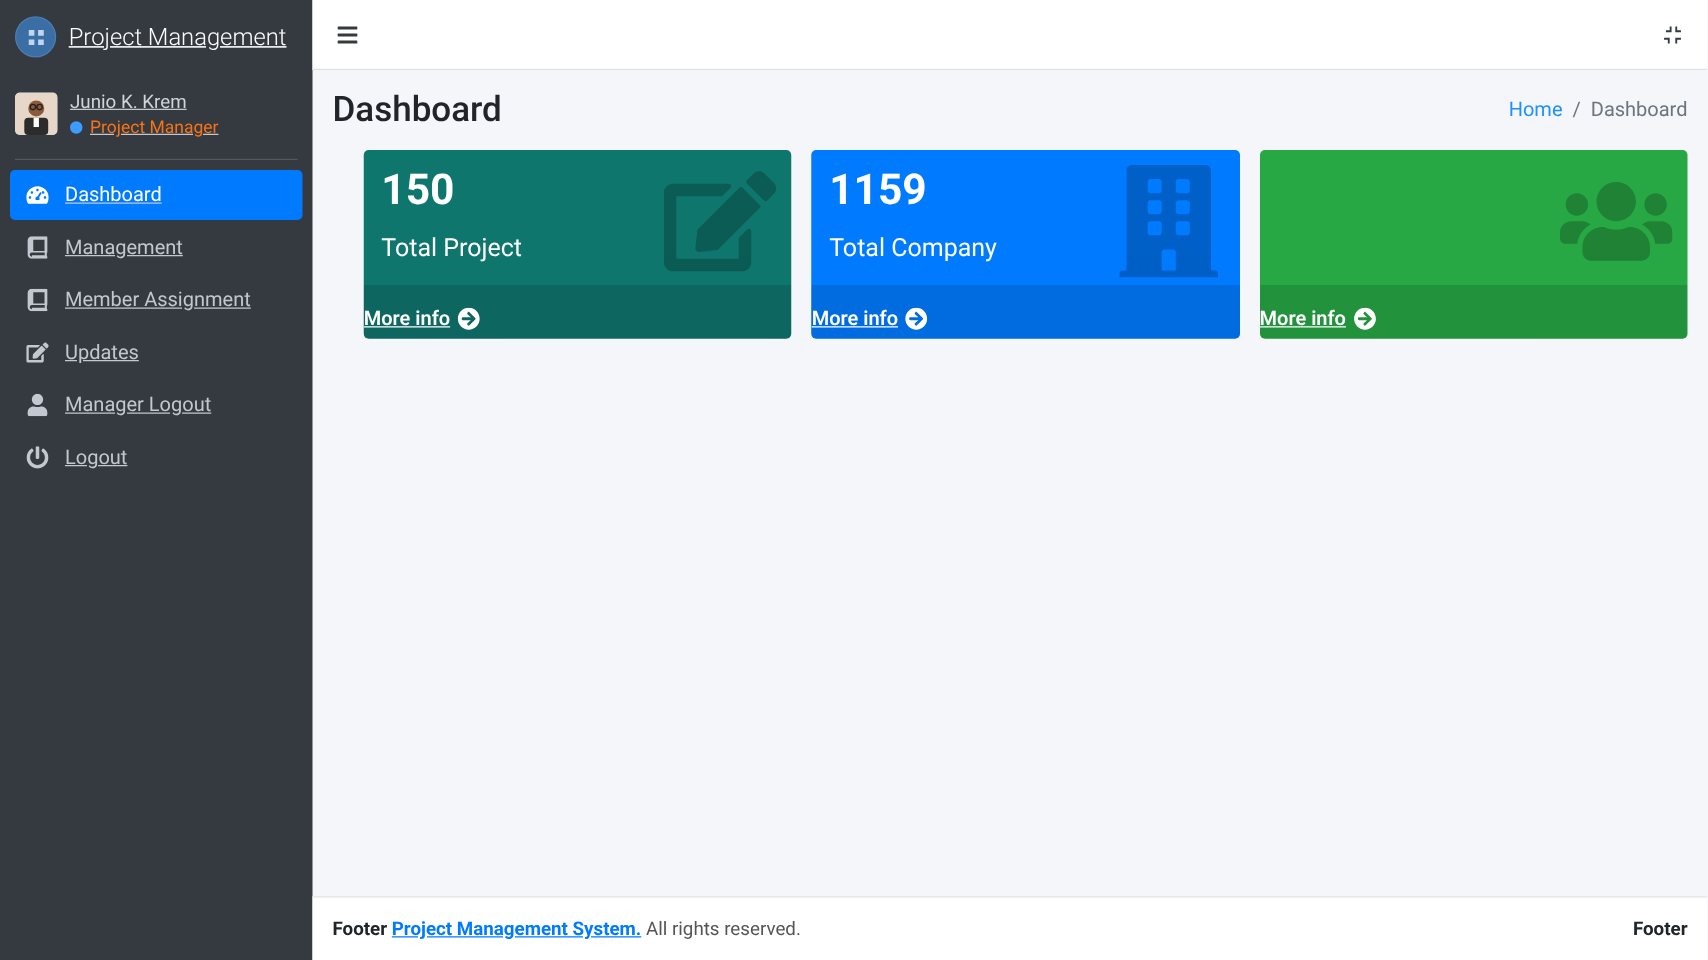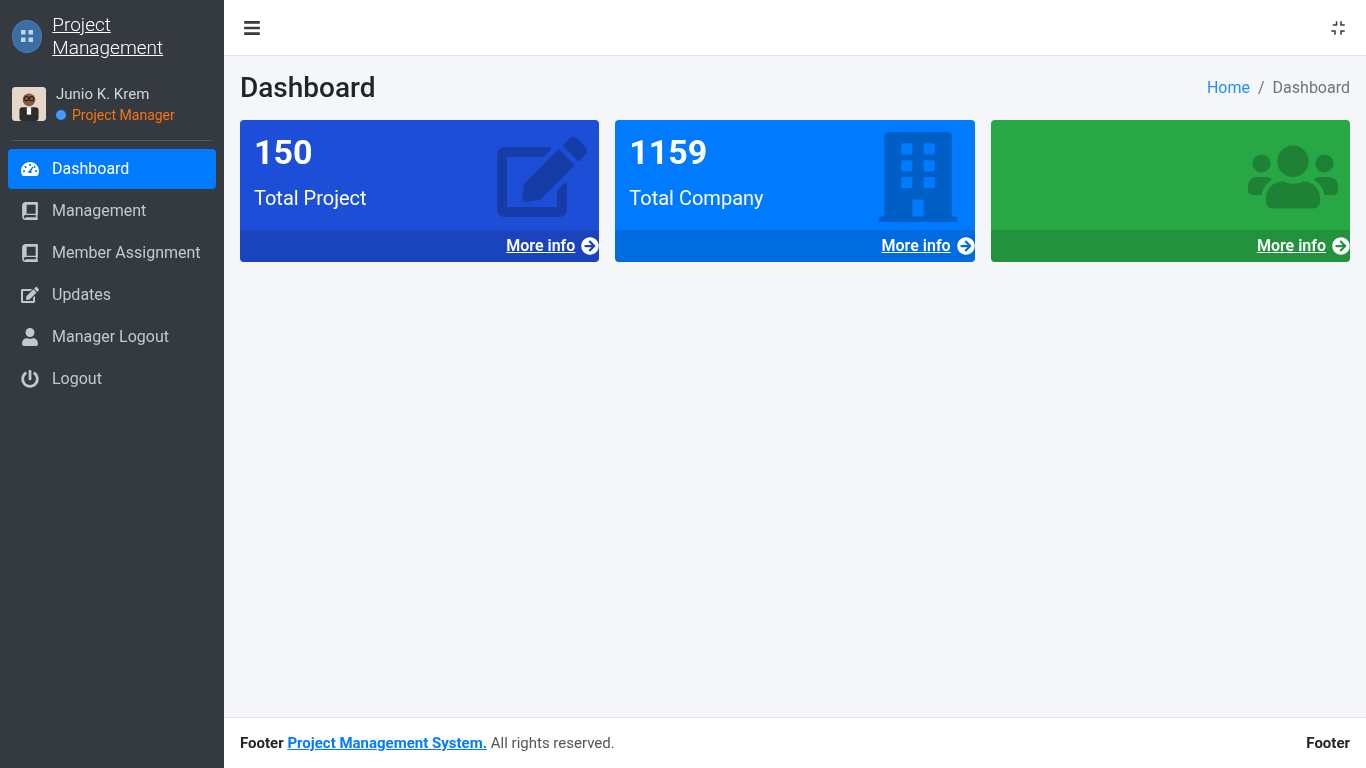--- a/index.html
+++ b/index.html
@@ -10,27 +10,28 @@
     color: #212529;
     background: #f4f6f9;
     display: flex;
     min-height: 768px;
     width: 1366px;
     overflow: hidden;
   }
 
   
   .sidebar {
-    width: 224px;
+    width: 250px;
     background: #343a40;
     color: #c2c7d0;
     display: flex;
     flex-direction: column;
     flex-shrink: 0;
     height: 768px;
+    text-decoration: underline;
   }
   .brand {
     display: flex;
     align-items: center;
     padding: 13px 12px;
     color: #fff;
     font-size: 19px;
     font-weight: 300;
     border-bottom: 1px solid #4b545c00;
   }
@@ -201,35 +202,35 @@
     top: 12px;
     width: 90px;
     height: 90px;
     opacity: .22;
     z-index: 1;
   }
   .small-box .bg-icon svg { width: 100%; height: 100%; fill: #000; }
   .small-box .footer-link {
     background: rgba(0,0,0,.12);
     text-align: center;
-    padding: 6px 0 7px 0;
+    padding: 17px 0 7px 0;
     font-size: 16px;
     font-weight: 600;
     color: #fff;
     display: flex;
     align-items: center;
-    justify-content: flex-end;
+    justify-content: flex-start;
     gap: 6px;
     margin-top: auto;
   }
   .small-box .footer-link svg {
     width: 18px; height: 18px; fill: #fff;
   }
 
-  .bg-teal  { background: #1d4ed8; }
+  .bg-teal  { background: #0f766e; margin-left: 25px; }
   .bg-blue  { background: #007bff; }
   .bg-green { background: #28a745; }
 
   
   .page-footer {
     background: #ffffff;
     border-top: 1px solid #dee2e6;
     padding: 16px;
     display: flex;
     justify-content: space-between;

